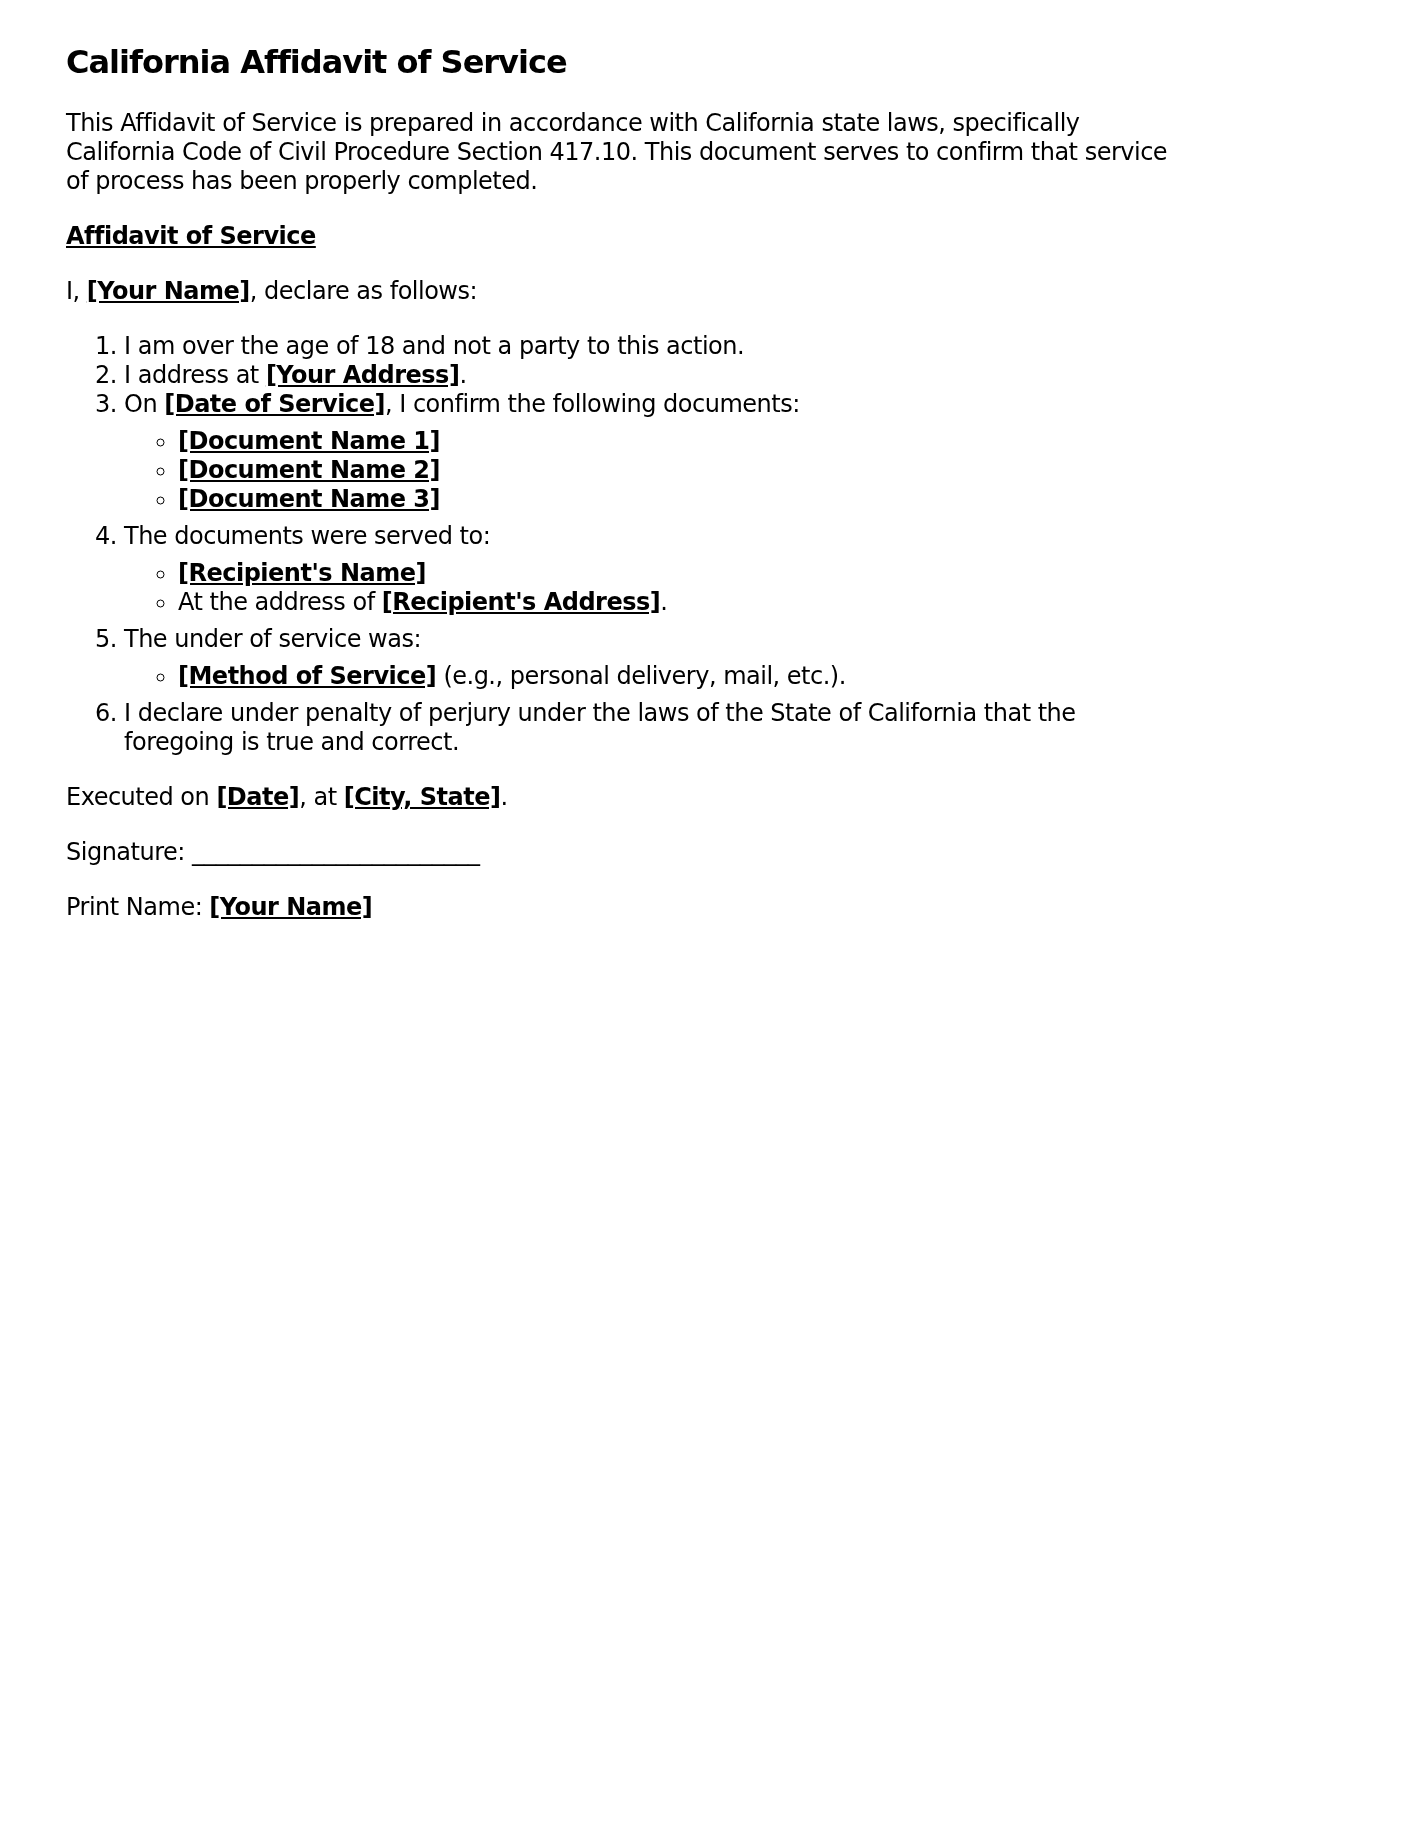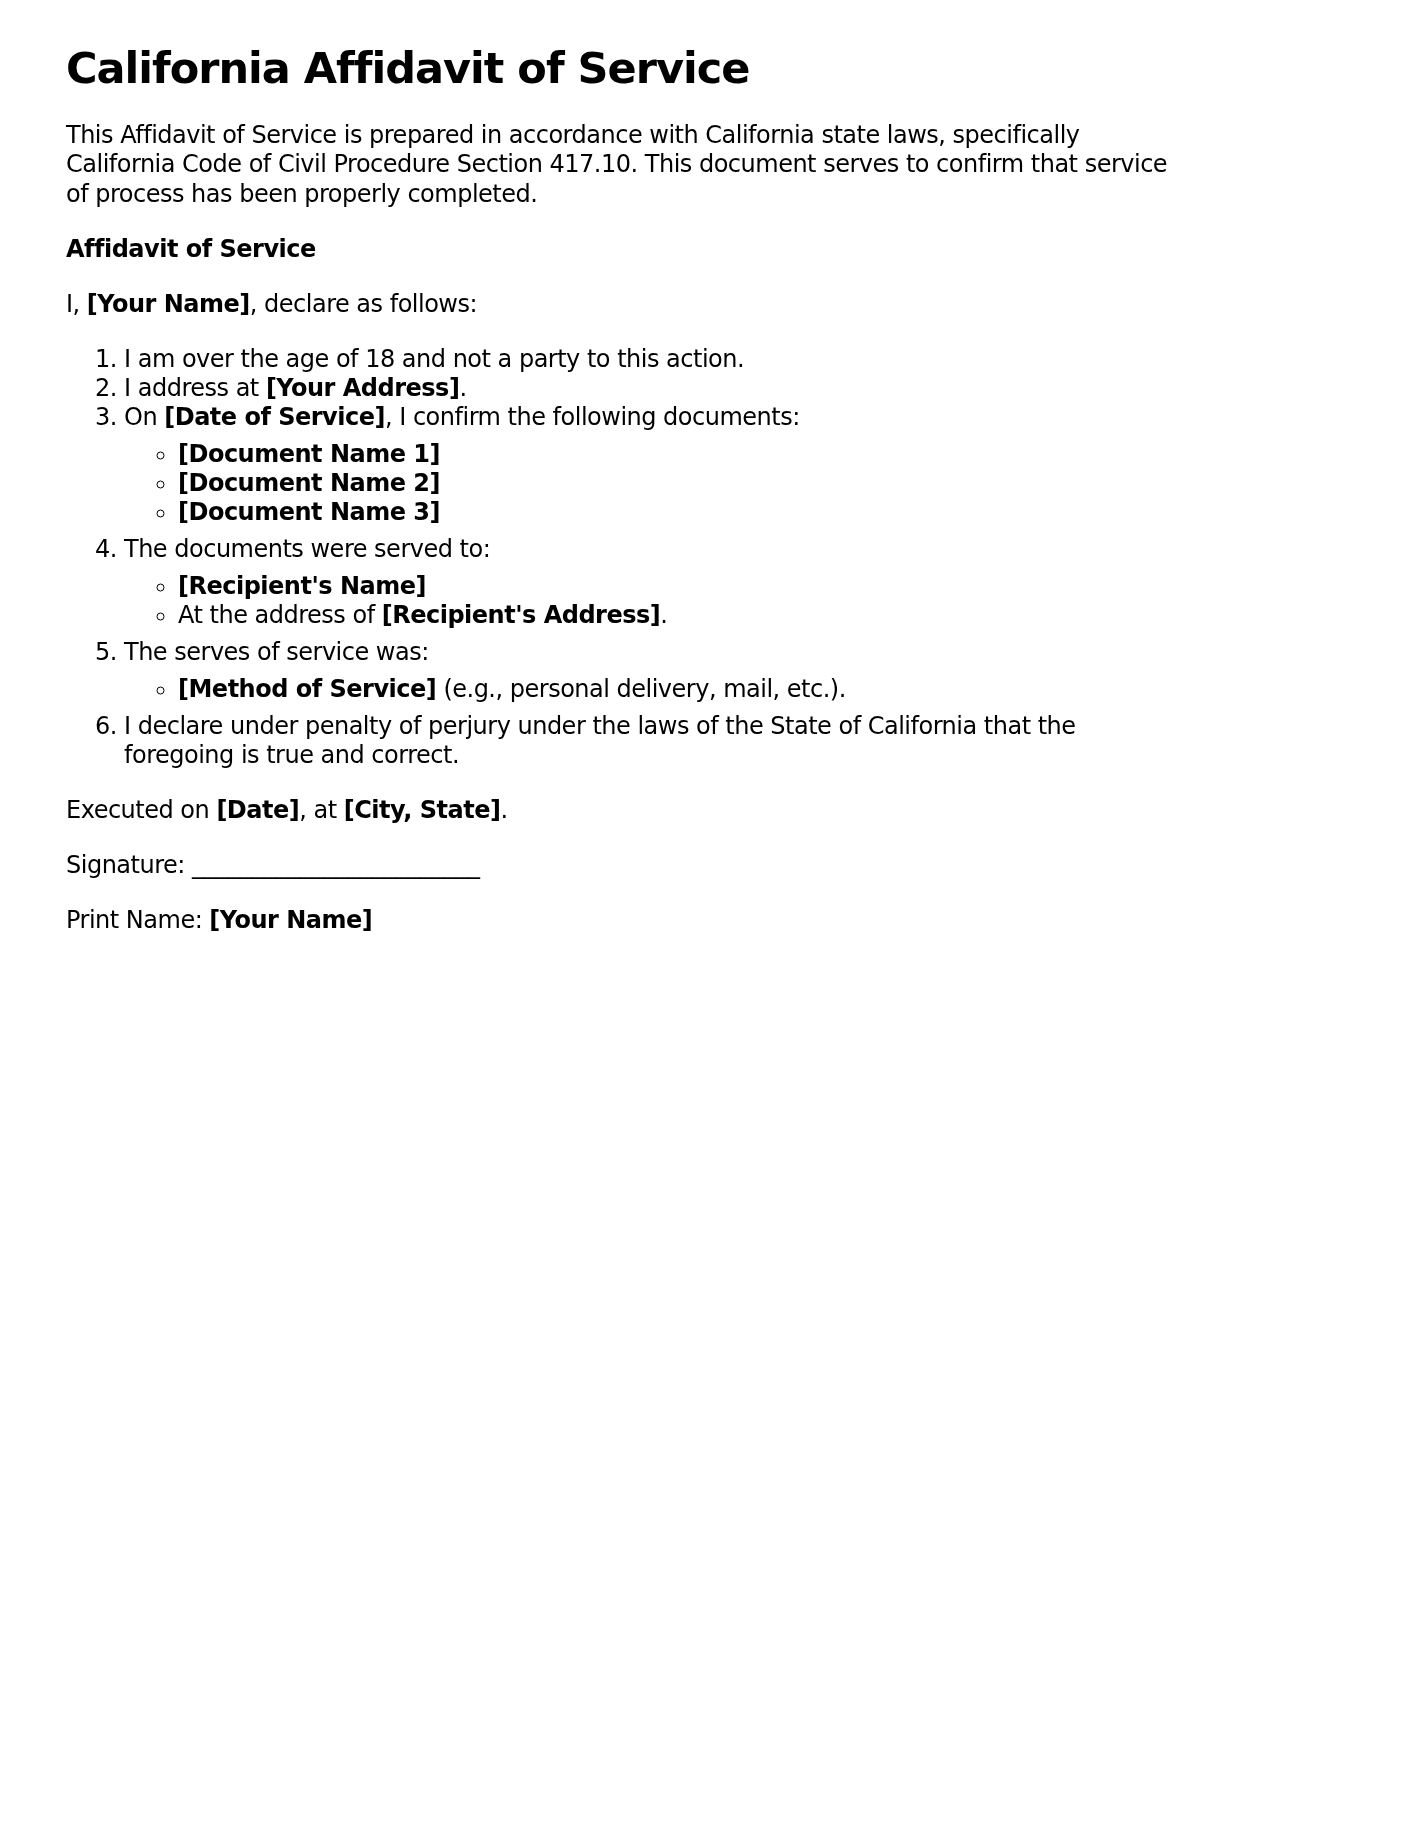--- a/index.html
+++ b/index.html
@@ -20,28 +20,28 @@
   .watermark {
     text-align: right;
     font-family: "Liberation Mono", "DejaVu Sans Mono", monospace;
     font-size: 42px;
     line-height: 1.1;
     color: #5b5b5b;
     letter-spacing: 4px;
     white-space: nowrap;
   }
   h1.doc-title {
-    font-size: 43px;
+    font-size: 32px;
     line-height: 1.15;
     margin: 6px 0 28px 0;
     letter-spacing: -1px;
     font-weight: bold;
   }
   p { margin: 26px 0; }
-  .bold, strong { font-weight: bold; }
+  .bold, strong { font-weight: bold; text-decoration: underline; }
   ol.main-list {
     margin: 26px 0;
     padding-left: 58px;
   }
   ol.main-list > li { margin: 0; padding: 0; }
   ul.sub-list {
     list-style-type: circle;
     margin: 8px;
     padding-left: 46px;
   }
@@ -71,21 +71,21 @@
         <li><strong>[Document Name 2]</strong></li>
         <li><strong>[Document Name 3]</strong></li>
       </ul>
     </li>
     <li><span>The documents were served to:</span>
       <ul class="sub-list">
         <li><strong>[Recipient's Name]</strong></li>
         <li><span>At the address of </span><strong>[Recipient's Address]</strong><span>.</span></li>
       </ul>
     </li>
-    <li><span>The serves of service was:</span>
+    <li><span>The under of service was:</span>
       <ul class="sub-list">
         <li><strong>[Method of Service]</strong><span> (e.g., personal delivery, mail, etc.).</span></li>
       </ul>
     </li>
     <li>I declare under penalty of perjury under the laws of the State of California that the foregoing is true and correct.</li>
   </ol>
 
   <p><span>Executed on </span><strong>[Date]</strong><span>, at </span><strong>[City, State]</strong><span>.</span></p>
 
   <p><span>Signature: </span><span class="sig-blank">________________________</span></p>

